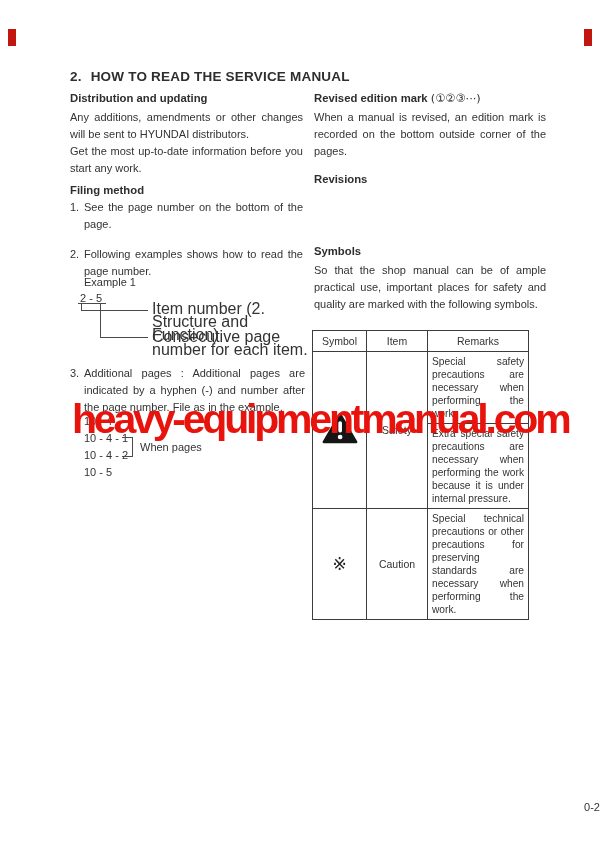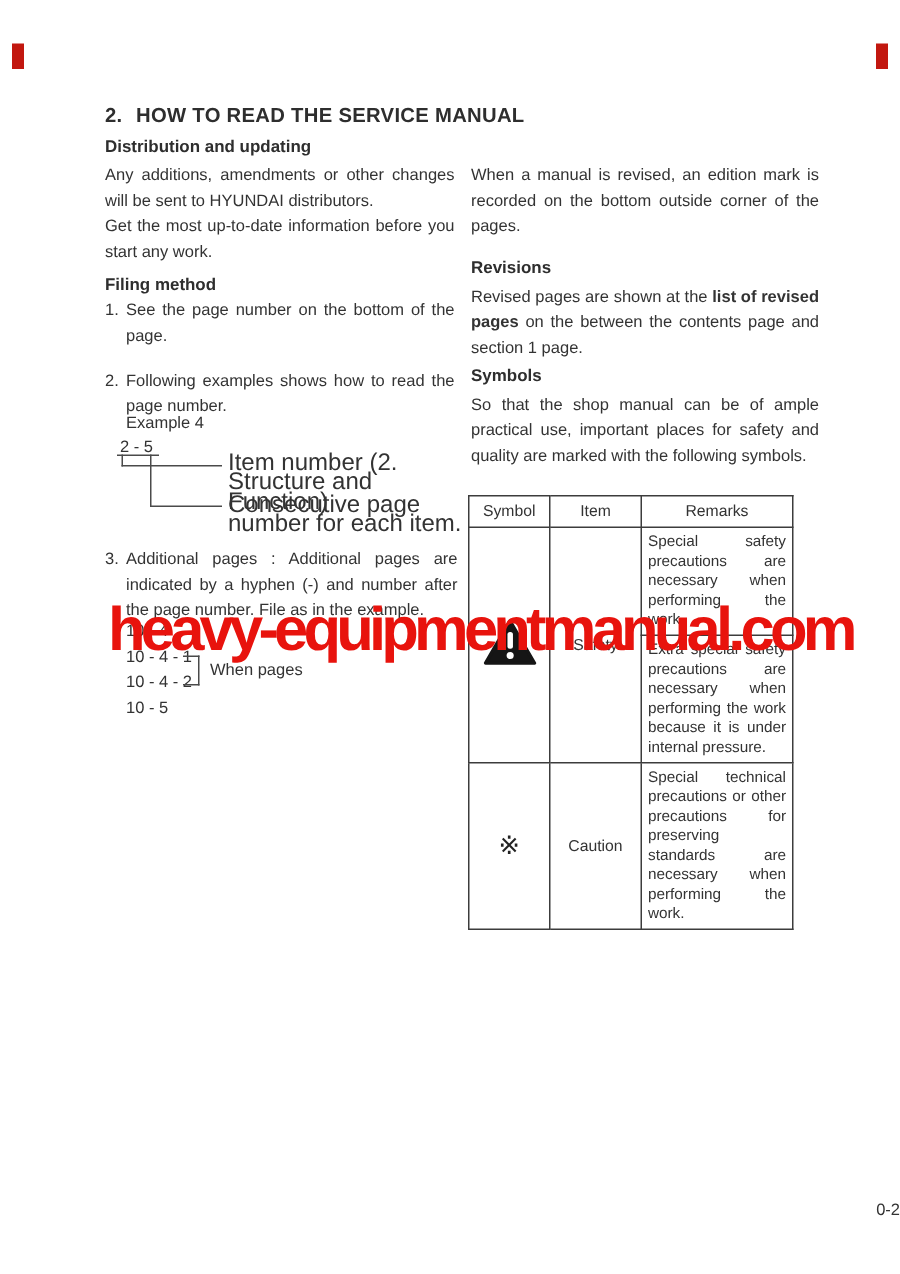--- a/index.html
+++ b/index.html
@@ -62,21 +62,21 @@
 
     <div class="li" style="top:199px;left:0;width:219px">
       <span class="num">1.</span>
       <span>See the page number on the bottom of the page.</span>
     </div>
 
     <div class="li" style="top:246px;left:0;width:219px">
       <span class="num">2.</span>
       <span>Following examples shows how to read the page number.</span>
     </div>
-    <div class="line" style="top:274px;left:14px">Example 4</div>
+    <div class="line" style="top:274px;left:14px">Example 1</div>
 
     <div class="line" style="top:290px;left:10px">2 - 5</div>
     <div class="rule" style="top:303px;left:8px;width:28px;height:1px"></div>
     <div class="rule" style="top:303px;left:11px;width:1px;height:8px"></div>
     <div class="rule" style="top:310px;left:11px;width:67px;height:1px"></div>
     <div class="callout" style="top:302px;left:82px;width:158px">Item number (2. Structure and Function)</div>
     <div class="rule" style="top:303px;left:30px;width:1px;height:35px"></div>
     <div class="rule" style="top:337px;left:30px;width:48px;height:1px"></div>
     <div class="callout" style="top:330px;left:82px;width:158px">Consecutive page number for each item.</div>
 
@@ -90,24 +90,27 @@
     <div class="line" style="top:447px;left:14px">10 - 4 - 2</div>
     <div class="line" style="top:464px;left:14px">10 - 5</div>
 
     <div class="rule" style="top:437px;left:52px;width:11px;height:1px"></div>
     <div class="rule" style="top:437px;left:62px;width:1px;height:20px"></div>
     <div class="rule" style="top:456px;left:52px;width:11px;height:1px"></div>
     <div class="line" style="top:439px;left:70px">When pages</div>
   </div>
 
   <div id="rightcol" class="abs">
+    <div class="h" style="top:92px;left:0">
+      <span>Revised edition mark</span>
+      <span class="circled" style="font-weight:normal">(①②③···)</span>
+    </div>
     <div class="para" style="top:109px;left:0;width:232px">When a manual is revised, an edition mark is recorded on the bottom outside corner of the pages.</div>
 
     <div class="h" style="top:173px;left:0">Revisions</div>
-    <div class="para" style="top:190px;left:0;width:232px"><span>Revised pages are shown at the </span><b>list of revised pages</b><span> on the between the contents page and section 1 page.</span></div>
 
     <div class="h" style="top:245px;left:0">Symbols</div>
     <div class="para" style="top:262px;left:0;width:232px">So that the shop manual can be of ample practical use, important places for safety and quality are marked with the following symbols.</div>
 
     <table id="symtable">
       <colgroup>
           <col style="width:54px">
           <col style="width:61px">
           <col style="width:101px">
         </colgroup>

